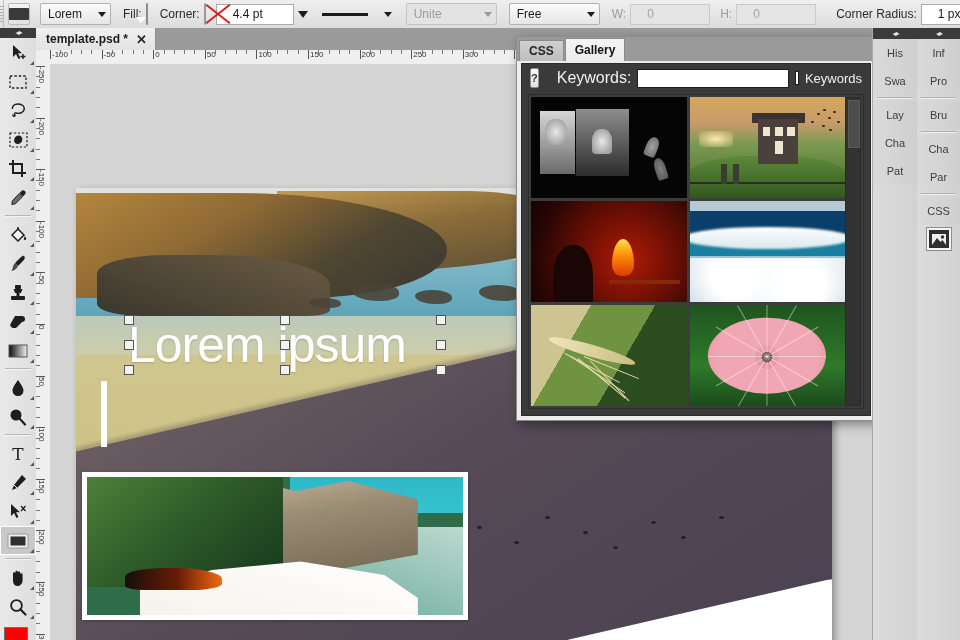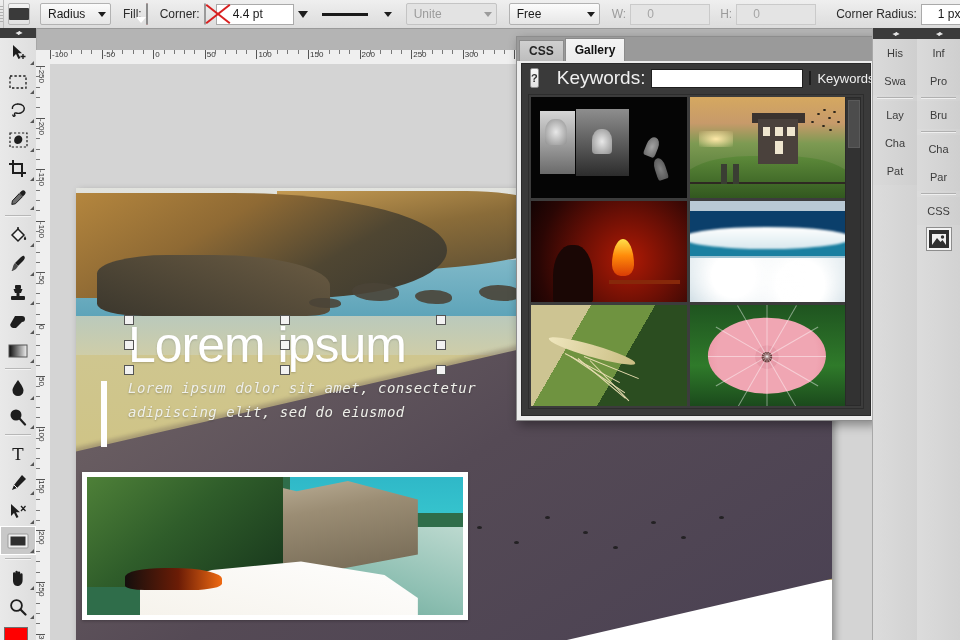--- a/index.html
+++ b/index.html
@@ -232,21 +232,21 @@
   .gw-tab.active{background:linear-gradient(#f4f4f4,#ececec);height:22px;color:#111;margin-top:48px;}
   .gw-body{position:absolute;left:4px;top:26px;right:4px;bottom:4px;background:#3a3a3a;
     border:1px solid #2b2b2b;}
   .gw-head{height:28px;display:flex;align-items:center;padding:0 8px;gap:6px;}
   .qbtn{
     width:18px;height:18px;background:linear-gradient(#fafafa,#e3e3e3);
     border:1px solid #8f8f8f;border-radius:2px;
     display:flex;align-items:center;justify-content:center;
     font-size:11px;font-weight:bold;color:#333;
   }
-  .gw-head .lbl{color:#f0f0f0;font-size:19px;margin-left:12px;}
+  .gw-head .lbl{color:#f0f0f0;font-size:16px;margin-left:12px;}
   .kw-input{
     flex:1;height:17px;background:#ffffff;border:1px solid #1f1f1f;
     padding:0 4px;font-size:11px;color:#111;
   }
   .chk{width:12px;height:12px;background:#fff;border:1px solid #1c1c1c;}
   .gw-head .iso{color:#f0f0f0;font-size:13px;white-space:nowrap;}
   .grid-wrap{position:absolute;left:6px;right:6px;top:30px;bottom:6px;
     border:1px solid #2d2d2d;background:#3c3c3c;overflow:hidden;}
   .grid{position:absolute;left:2px;top:2px;right:18px;bottom:2px;
     display:grid;grid-template-columns:1fr 1fr;grid-template-rows:1fr 1fr 1fr;gap:3px;}
@@ -317,21 +317,21 @@
   <div class="options-bar">
     <div class="grip">
         <i></i>
       </div>
 
     <div class="tool-preview">
         <span></span>
       </div>
 
     <div class="combo" style="min-width:58px">
-      <span class="cv">Radius</span>
+      <span class="cv">Lorem</span>
       <span class="caret solid"></span>
     </div>
 
     <span class="ob-label">Fill:</span>
     <div class="swatch-fill">
         <span class="mini"></span>
       </div>
 
     <span class="ob-label">Corner:</span>
     <div class="stroke-none"></div>
@@ -530,20 +530,26 @@
     </div>
 
     <div class="colorbox">
 
       <div class="col-fg"></div>
 
     </div>
 
   </div>
 
+  <div class="tabbar">
+    <div class="doc-tab">
+      <span>template.psd *</span>
+      <span class="x">✕</span>
+    </div>
+  </div>
 
   <div class="ruler-h" id="rh">
       <div class="rh-tick maj" style="left: 14px;"></div>
       <div class="rh-lab" style="left: 14px;">-100</div>
       <div class="rh-tick" style="left: 24.32px; height: 4px;"></div>
       <div class="rh-tick" style="left: 34.64px; height: 4px;"></div>
       <div class="rh-tick" style="left: 44.96px; height: 4px;"></div>
       <div class="rh-tick" style="left: 55.28px; height: 4px;"></div>
       <div class="rh-tick maj" style="left: 65.6px;"></div>
       <div class="rh-lab" style="left: 65.6px;">-50</div>
@@ -756,21 +762,20 @@
       <div class="sel-handle" style="left:204px;top:127px"></div>
       <div class="sel-handle" style="left:360px;top:127px"></div>
       <div class="sel-handle" style="left:48px;top:152px"></div>
       <div class="sel-handle" style="left:204px;top:152px"></div>
       <div class="sel-handle" style="left:360px;top:152px"></div>
       <div class="sel-handle" style="left:48px;top:177px"></div>
       <div class="sel-handle" style="left:204px;top:177px"></div>
       <div class="sel-handle" style="left:360px;top:177px"></div>
 
       <div class="accent-bar"></div>
-      <div class="subtext">Lorem ipsum dolor sit amet, consectetur adipiscing elit, sed do eiusmod</div>
 
       <div class="photo-island">
         <div class="pi-inner">
           <div class="pi-sky"></div>
           <div class="pi-sea"></div>
           <div class="pi-rocks"></div>
           <div class="pi-jungle"></div>
           <div class="pi-beach"></div>
           <div class="pi-lava"></div>
         </div>

